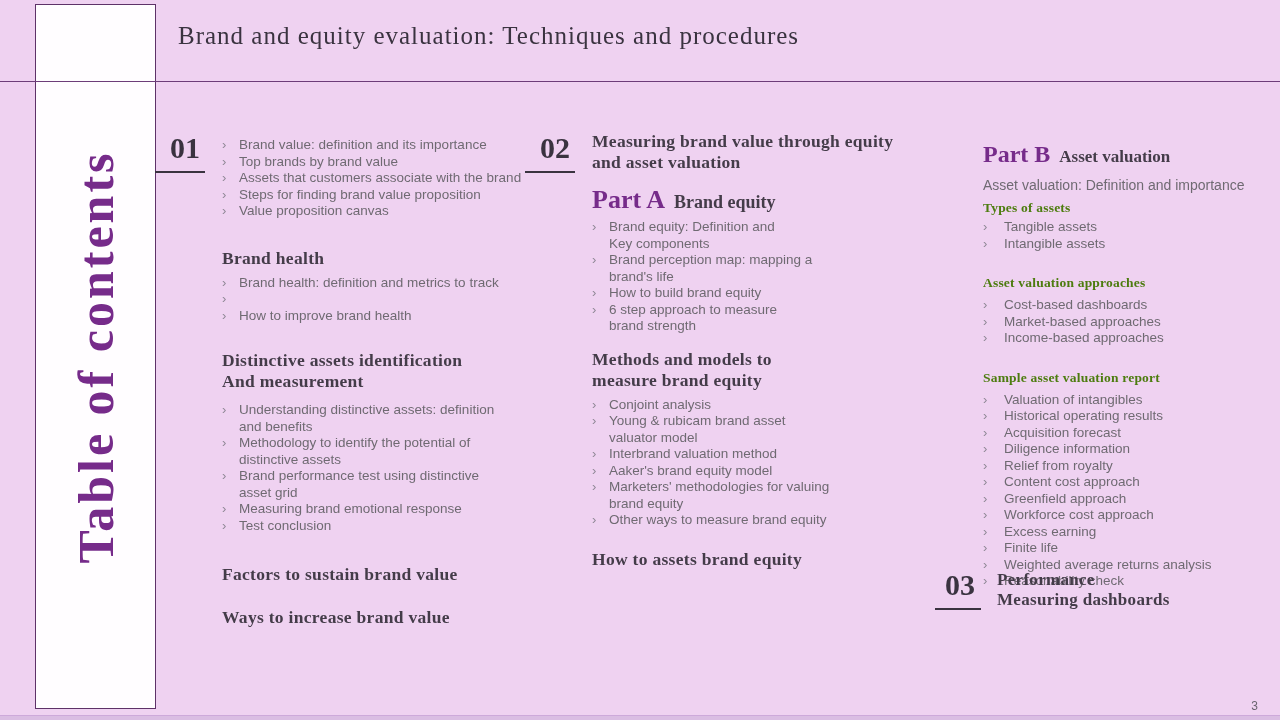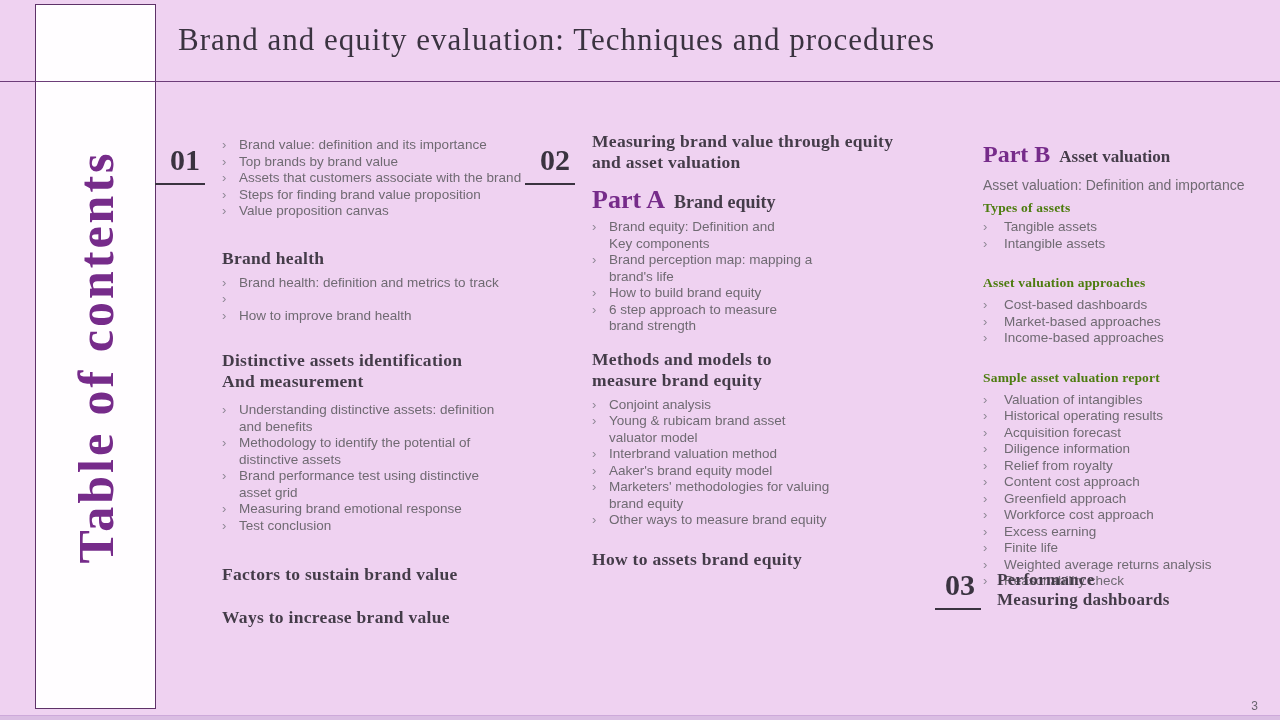--- a/index.html
+++ b/index.html
@@ -9,30 +9,30 @@
   .slide { position:relative; width:1280px; height:720px; background:#efd2f1; overflow:hidden; }
 
   .top-rule { position:absolute; left:0; top:81px; width:1280px; height:1px; background:#6d3d79; z-index:6; }
   .bottom-band { position:absolute; left:0; bottom:0; width:1280px; height:5px; background:#dabde3; border-top:1px solid #cda9da; }
 
   .toc-box { position:absolute; left:35px; top:4px; width:121px; height:705px; background:#fffdff; border:1px solid #5e3268; z-index:2; }
   .toc-title { position:absolute; left:50%; top:50%; transform:translate(-50%,-50%) rotate(-90deg); white-space:nowrap;
     font-family:"Liberation Serif","DejaVu Serif",serif; font-weight:bold; font-size:50px; letter-spacing:3px; color:#762b8a; }
 
   .page-title { position:absolute; left:178px; top:22px; font-family:"Liberation Serif","DejaVu Serif",serif;
-    font-size:31px; letter-spacing:1px; color:#3a3340; font-weight:normal; }
+    font-size:25px; letter-spacing:1px; color:#3a3340; font-weight:normal; }
 
   .page-number { position:absolute; right:22px; bottom:7px; font-size:12px; color:#6a6470; }
 
   .col { position:absolute; }
   #col1 { left:165px; top:131px; width:380px; }
   #col2 { left:535px; top:131px; width:372px; }
   #col3 { left:983px; top:142px; width:295px; }
 
-  .num { position:absolute; left:-10px; top:12px; font-family:"Liberation Serif","DejaVu Serif",serif; font-weight:bold;
+  .num { position:absolute; left:-10px; top:0; font-family:"Liberation Serif","DejaVu Serif",serif; font-weight:bold;
     font-size:30px; line-height:1.1; color:#3a3340; border-bottom:2px solid #3a3340; padding:0 5px 7px 15px; z-index:3; }
 
   .content { margin-left:57px; }
 
   .h-serif { font-family:"Liberation Serif","DejaVu Serif",serif; font-weight:bold; font-size:17.5px; line-height:21px;
     color:#443c49; letter-spacing:0.3px; white-space:pre-line; }
   .h-small { font-family:Liberation Serif, serif; font-weight:bold; font-size:13.5px; line-height:17px;
     color:#4d7c0f; letter-spacing:0.2px; }
 
   .part-row { display:flex; align-items:baseline; gap:9px; }

